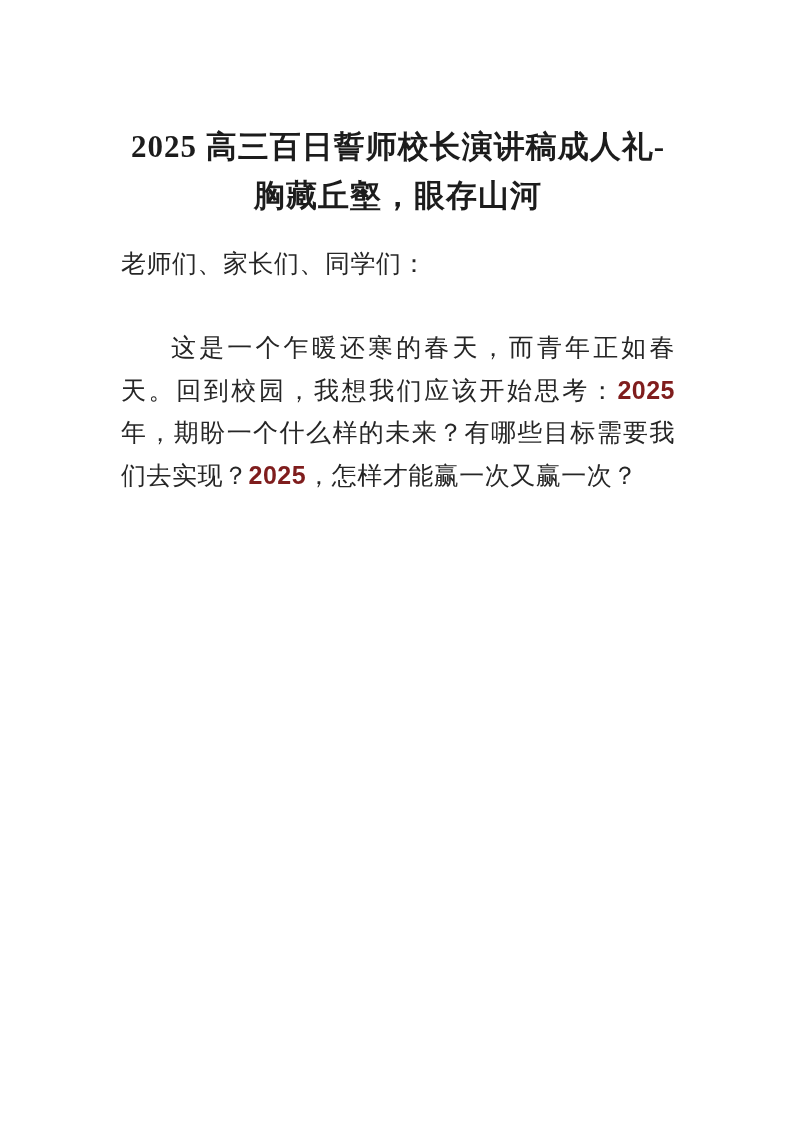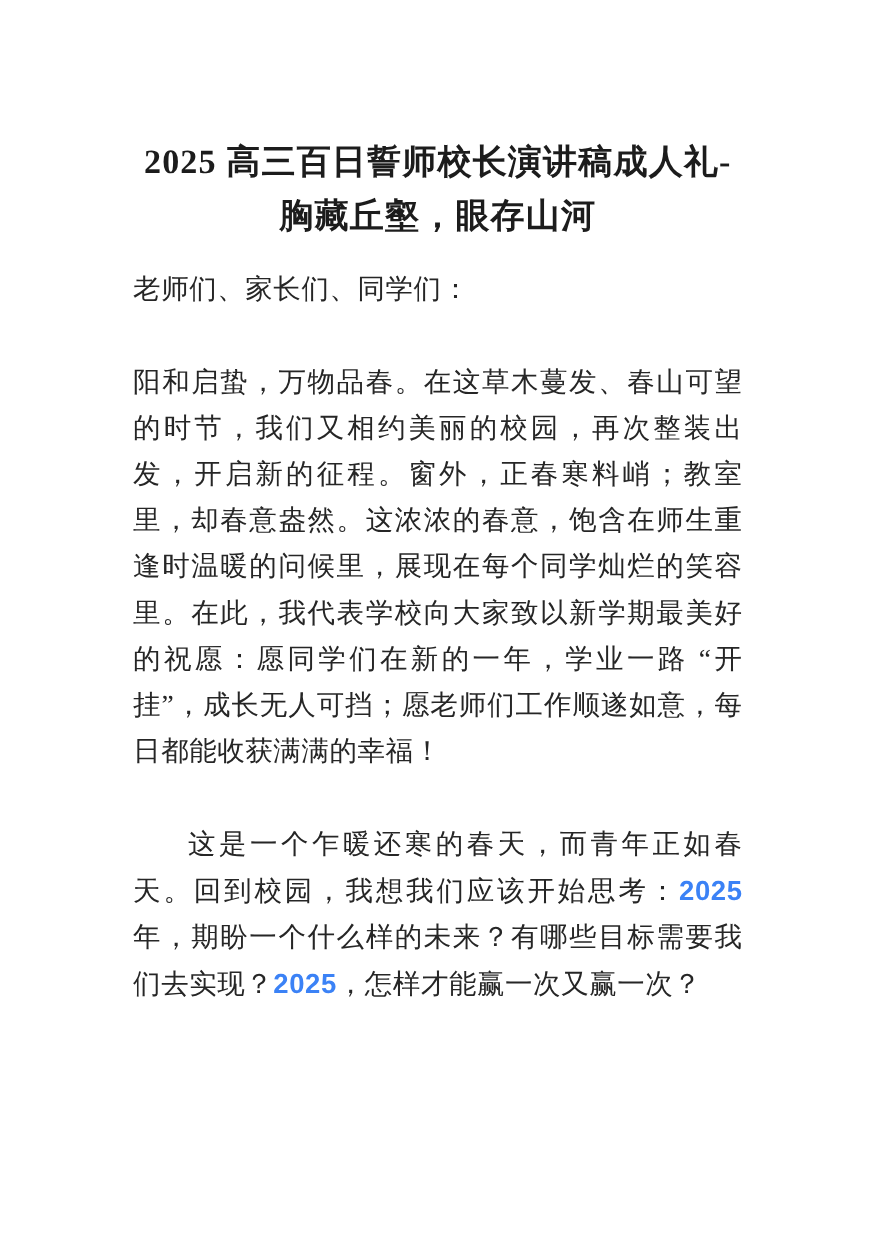--- a/index.html
+++ b/index.html
@@ -42,26 +42,25 @@
   .para.indent {
     text-indent: 2em;
   }
   .para:last-child {
     margin-bottom: 0;
   }
   .run { font-weight: inherit; }
   .run-bold {
     font-weight: 700;
     font-family: "Liberation Sans", "DejaVu Sans", sans-serif;
-    color: #3b82f6;
+    color: #7f1d1d;
   }
 </style>
 </head>
 <body>
 
 <div class="page">
   <h1 class="doc-title">2025 高三百日誓师校长演讲稿成人礼-胸藏丘壑，眼存山河</h1>
   <div class="doc-body" id="doc-body">
       <p class="para"><span class="run">老师们、家长们、同学们：</span></p>
-      <p class="para"><span class="run">阳和启蛰，万物品春。在这草木蔓发、春山可望的时节，我们又相约美丽的校园，再次整装出发，开启新的征程。窗外，正春寒料峭；教室里，却春意盎然。这浓浓的春意，饱含在师生重逢时温暖的问候里，展现在每个同学灿烂的笑容里。在此，我代表学校向大家致以新学期最美好的祝愿：愿同学们在新的一年，学业一路 “开挂”，成长无人可挡；愿老师们工作顺遂如意，每日都能收获满满的幸福！</span></p>
       <p class="para indent"><span class="run">这是一个乍暖还寒的春天，而青年正如春天。回到校园，我想我们应该开始思考：</span><span class="run run-bold">2025</span><span class="run"> 年，期盼一个什么样的未来？有哪些目标需要我们去实现？</span><span class="run run-bold">2025</span><span class="run">，怎样才能赢一次又赢一次？</span></p>
     </div>
 </div>
 
 </body></html>

